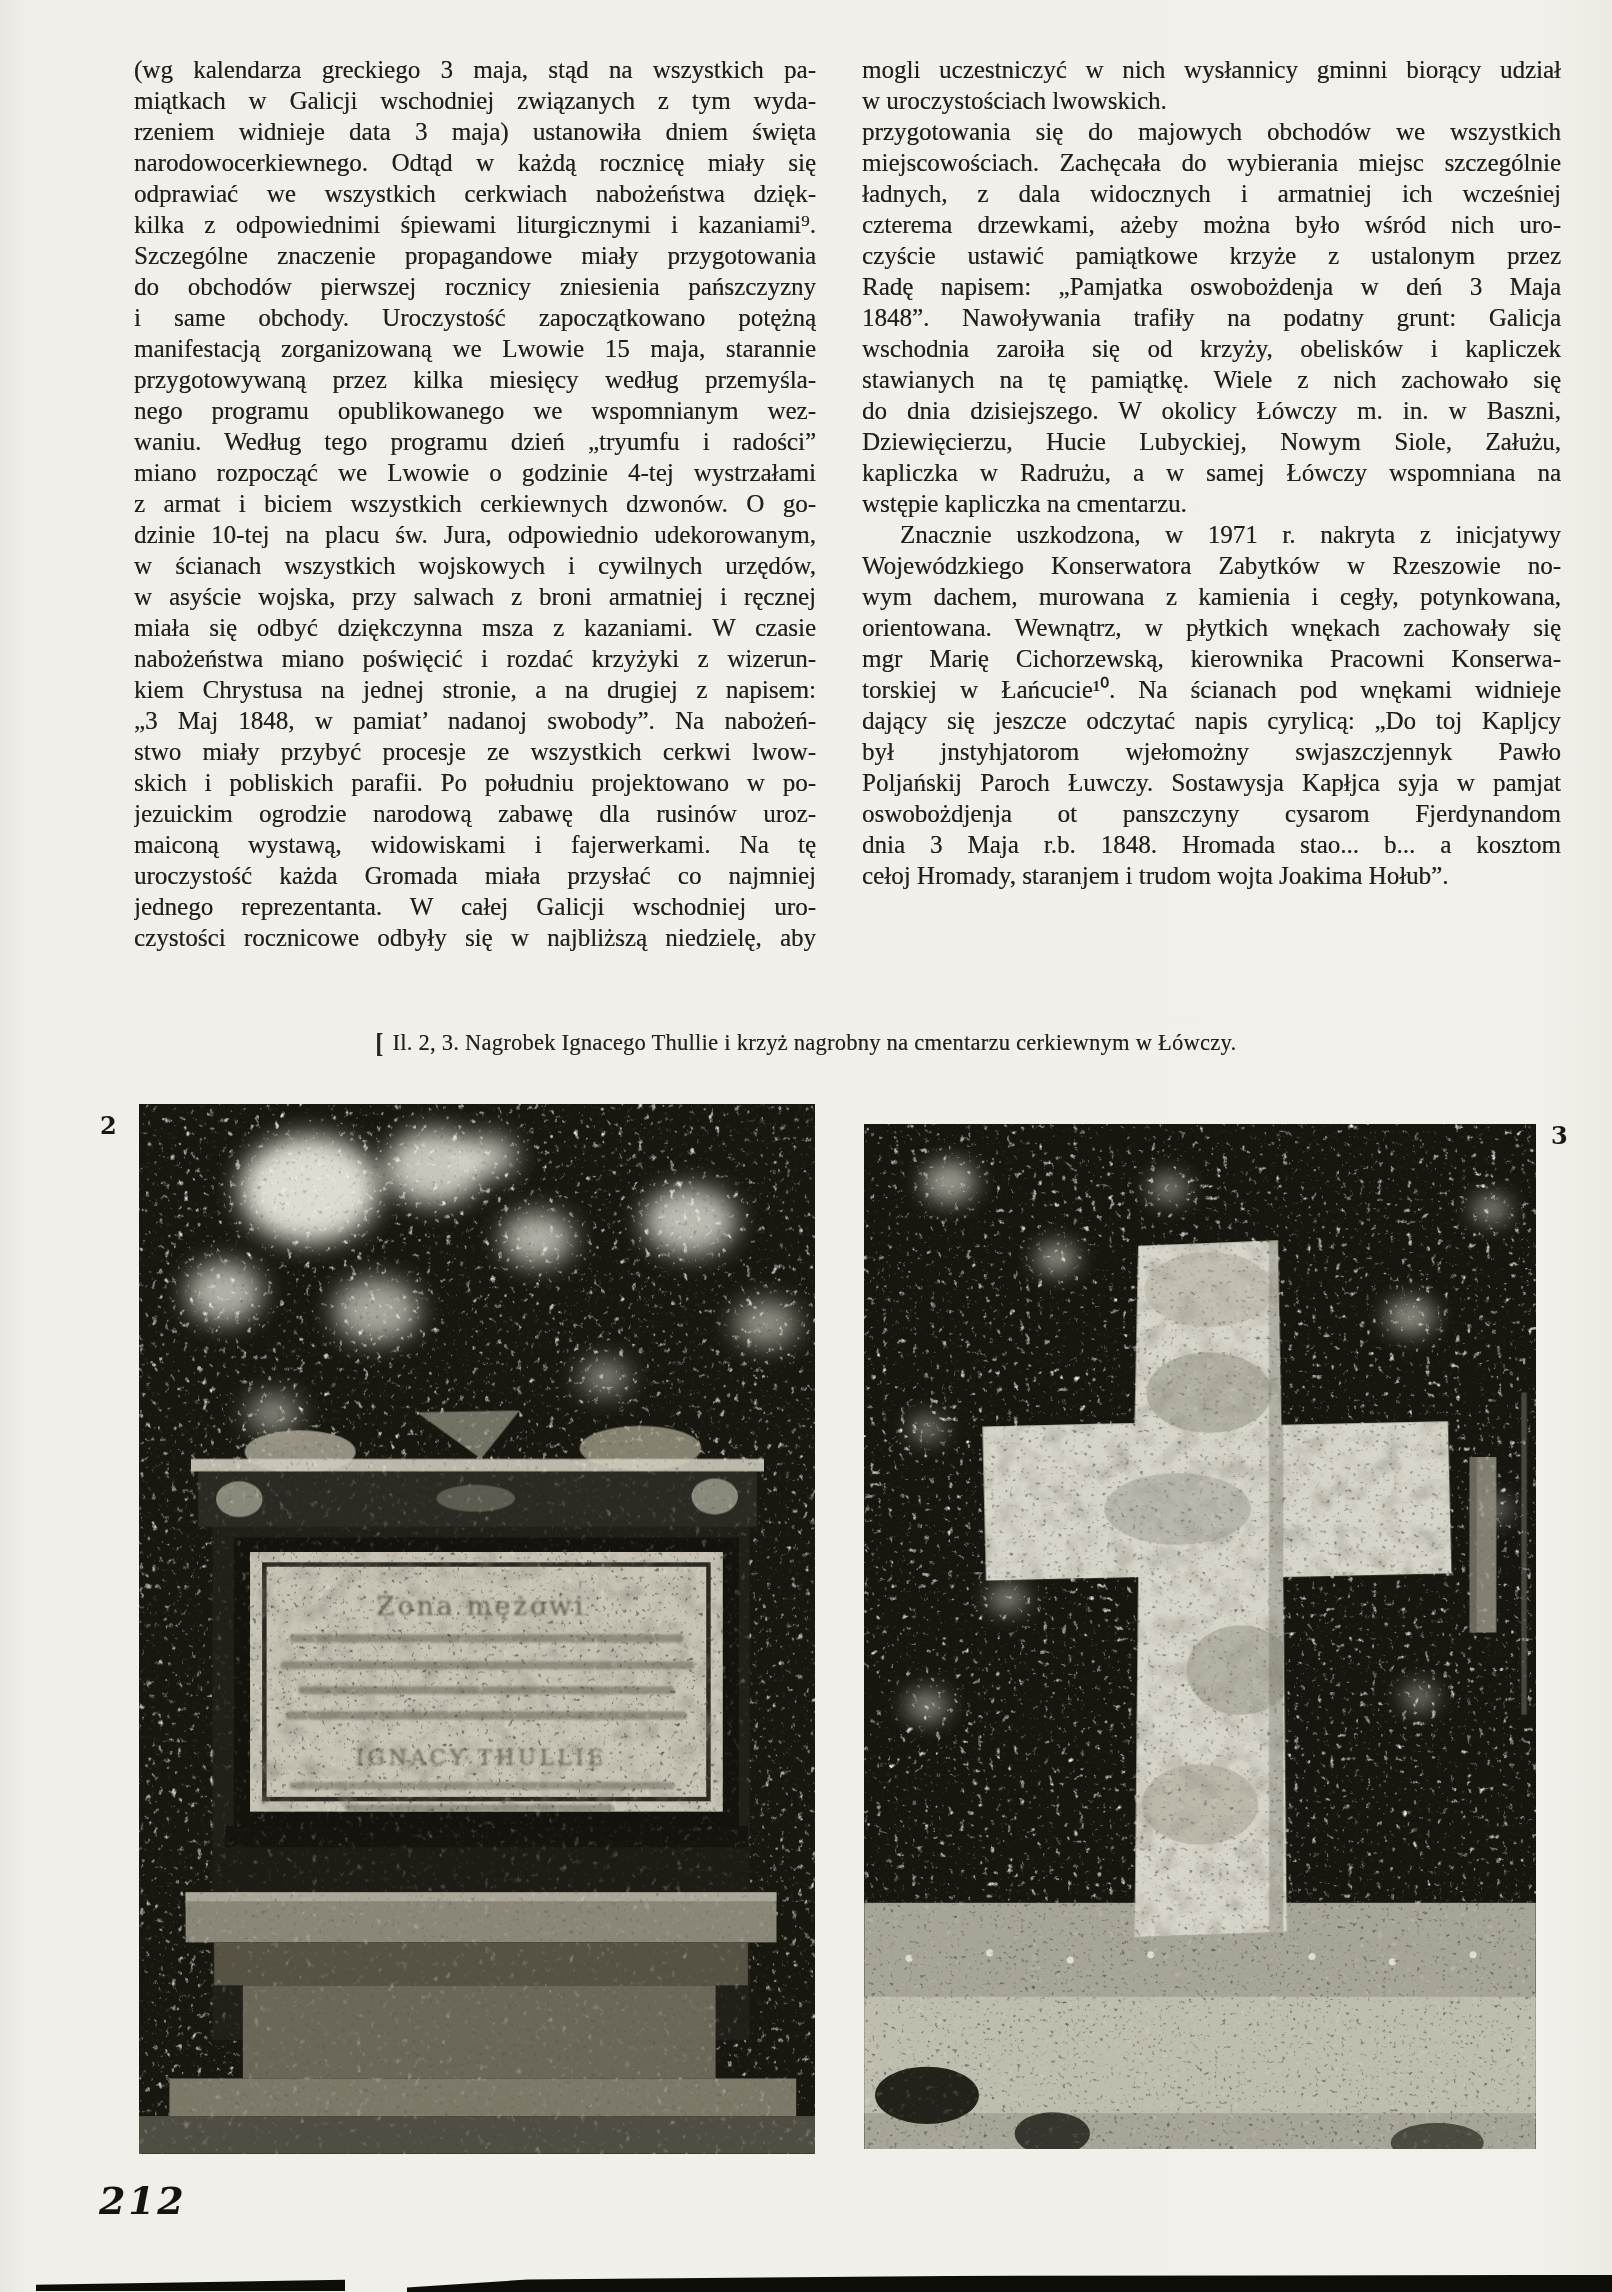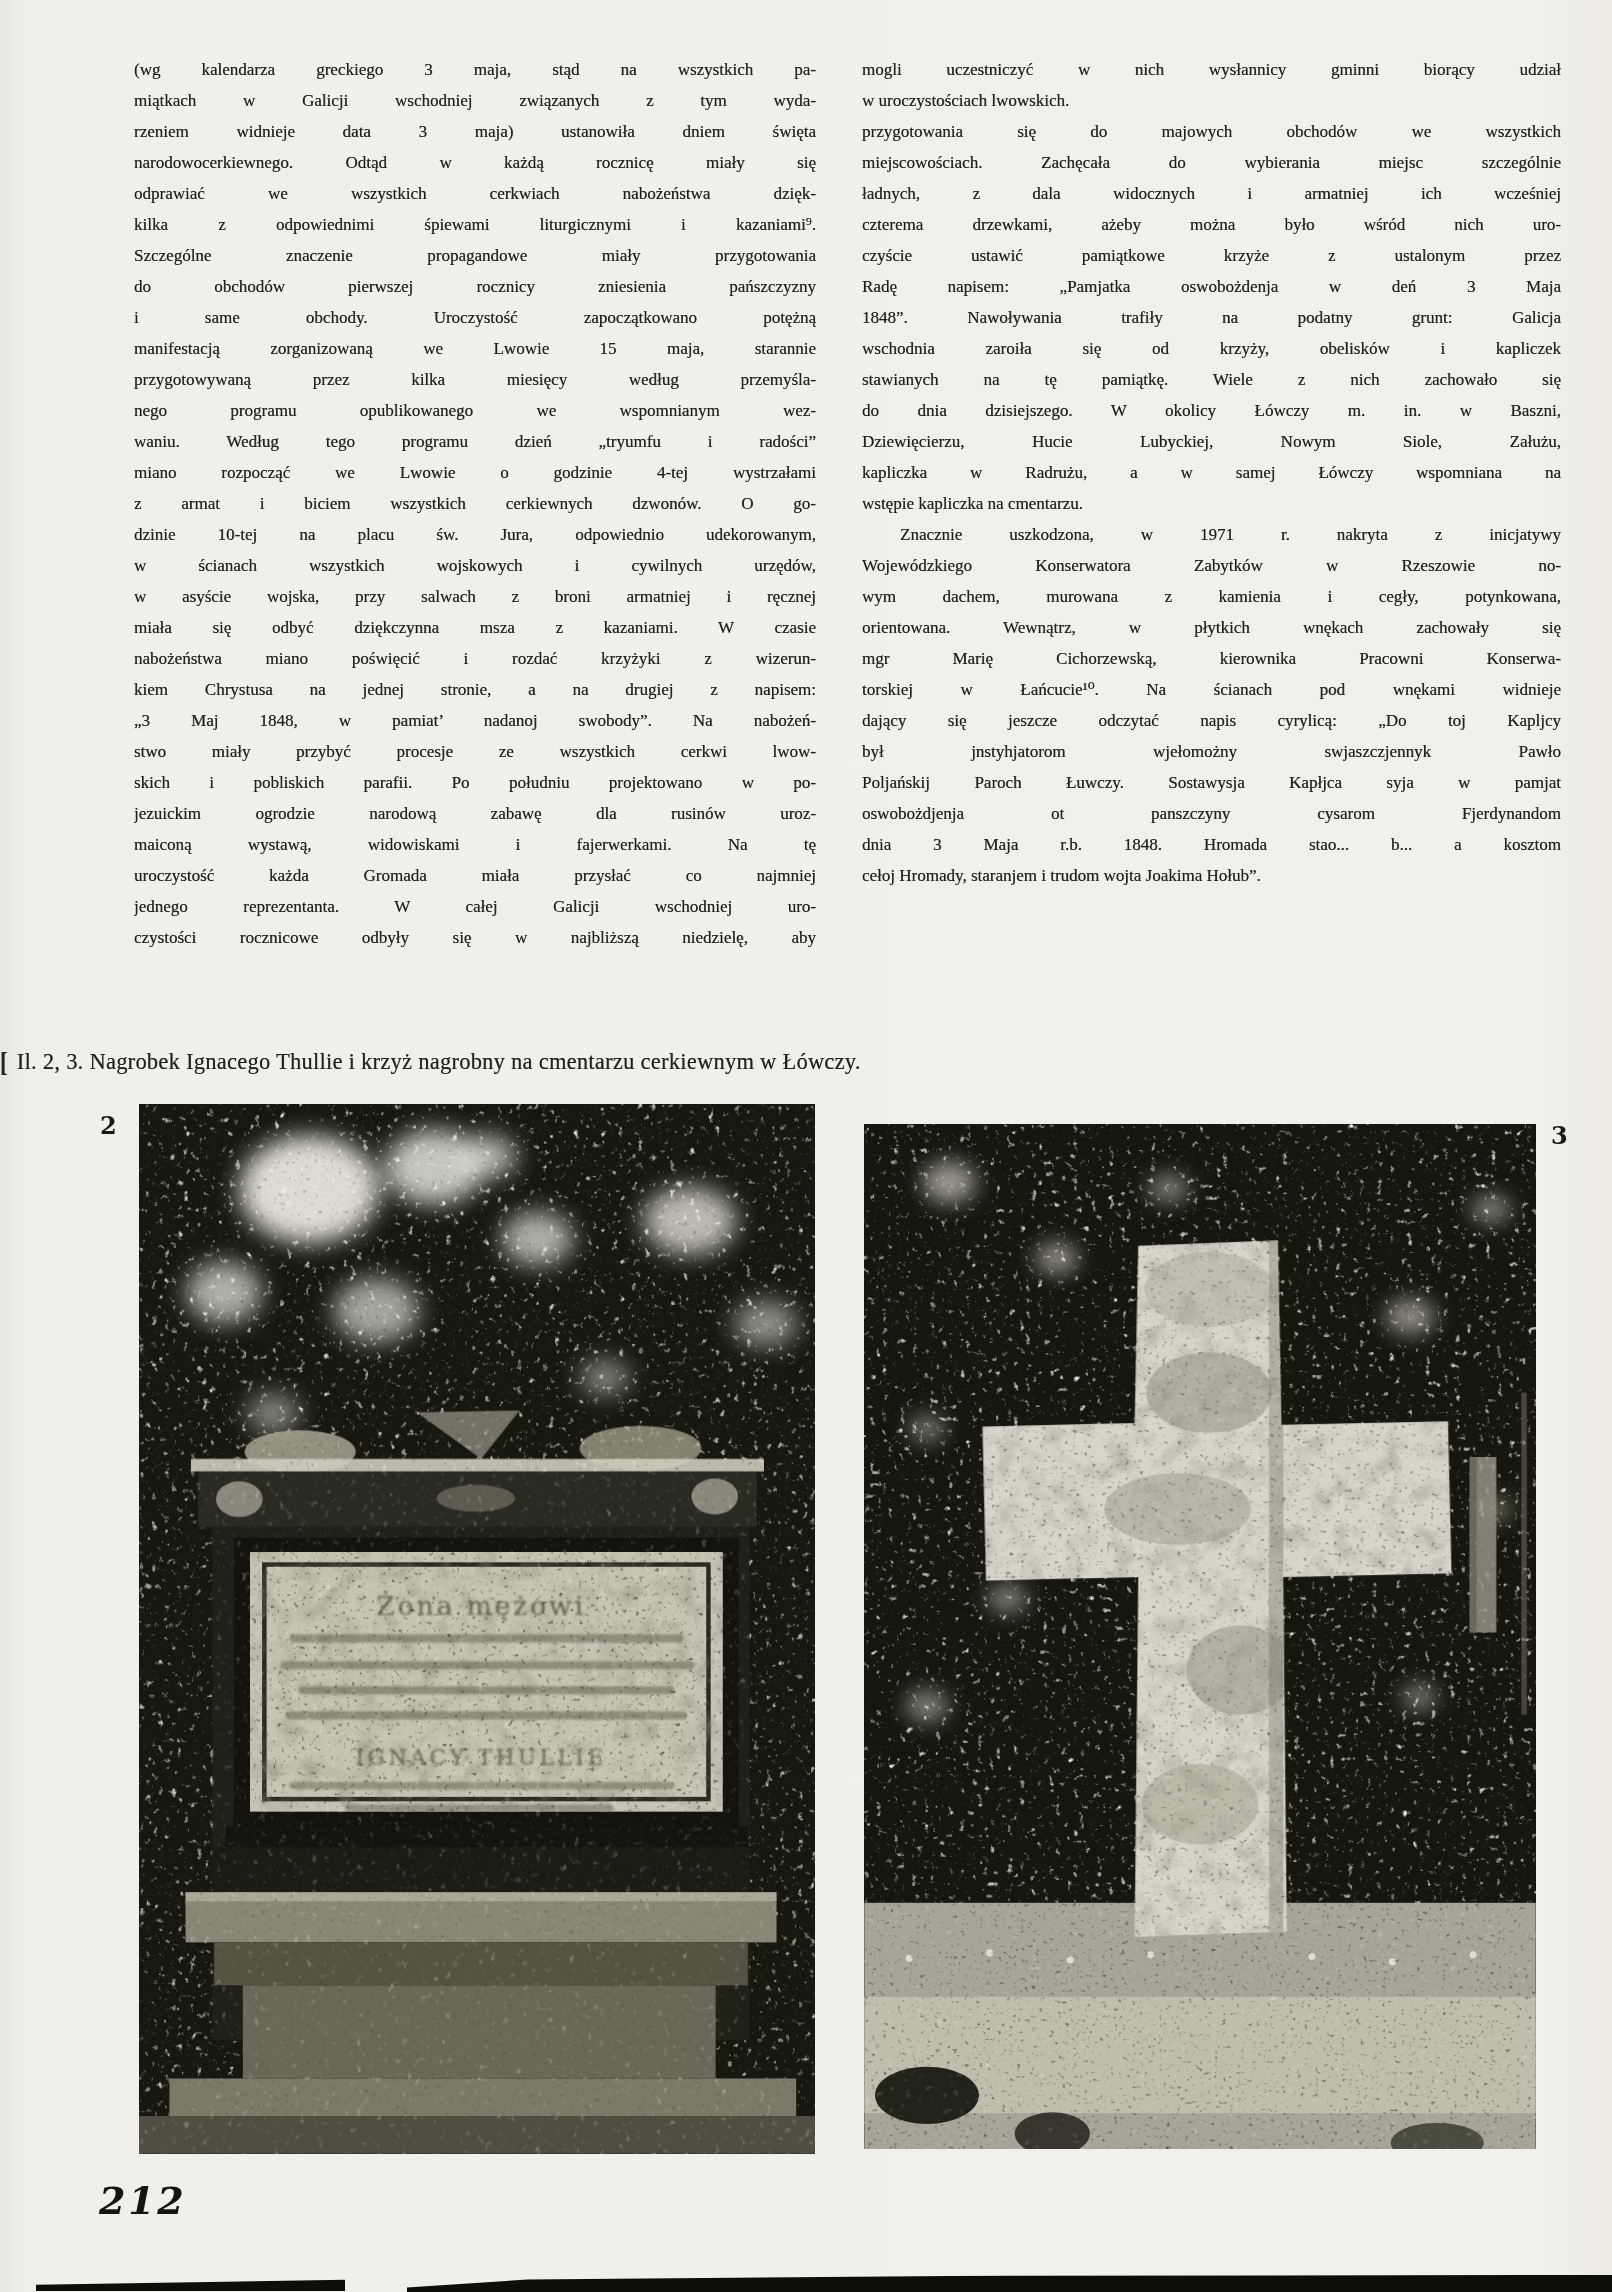--- a/index.html
+++ b/index.html
@@ -4,30 +4,30 @@
 <style>
   html,body{margin:0;padding:0;background:#8a8984;}
   .page{
     position:relative; width:1612px; height:2293px;
     background:#f0efe9;
     background-image:linear-gradient(90deg,#e7e6e0 0,#f0efe9 27px,#f1f0ea 1540px,#eceae3 1612px);
     overflow:hidden;
     font-family:"Liberation Serif","DejaVu Serif",serif;
     color:#201f1b;
   }
-  .col{position:absolute; top:54px; font-size:17px; line-height:31px;
-       text-shadow:0.3px 0 rgba(32,31,27,.6);}
+  .col{position:absolute; top:54px; font-size:25px; line-height:31px;
+       text-shadow:0.3px 0 rgba(32,31,27,.6);font-family:Liberation Serif, serif;}
   .col-left {left:134px; width:682px;}
   .col-right{left:862px; width:699px;}
   .tline{text-align:justify; text-align-last:justify; max-height:31px; overflow:hidden;}
   .tline.end{text-align-last:left;}
   .tline.ind{text-indent:38px;}
-  .caption{position:absolute; top:1030px; left:0; width:1612px; 
+  .caption{position:absolute; top:1030px; left:0; width:1612px; text-align:center;
            font-size:22.4px; letter-spacing:0.3px; color:#23221d;
-           text-shadow:0.3px 0 rgba(35,34,29,.55);margin-top:19px;}
+           text-shadow:0.3px 0 rgba(35,34,29,.55);}
   .cap-mark{display:inline-block; margin-right:9px; transform:scaleY(1.25); font-weight:bold;}
   .fig-label{position:absolute; font-weight:bold; font-size:24px; color:#191813;
              font-family:"DejaVu Serif",serif;}
   .fig-label-2{left:100px; top:1111px;}
   .fig-label-3{left:1551px; top:1121px;}
   .photo{position:absolute; background:#17170f;}
   .photo svg{display:block;}
   .photo-left {left:139px; top:1104px; width:676px; height:1050px;}
   .photo-right{left:864px; top:1124px; width:672px; height:1025px;}
   .page-number{position:absolute; left:99px; top:2178px;

